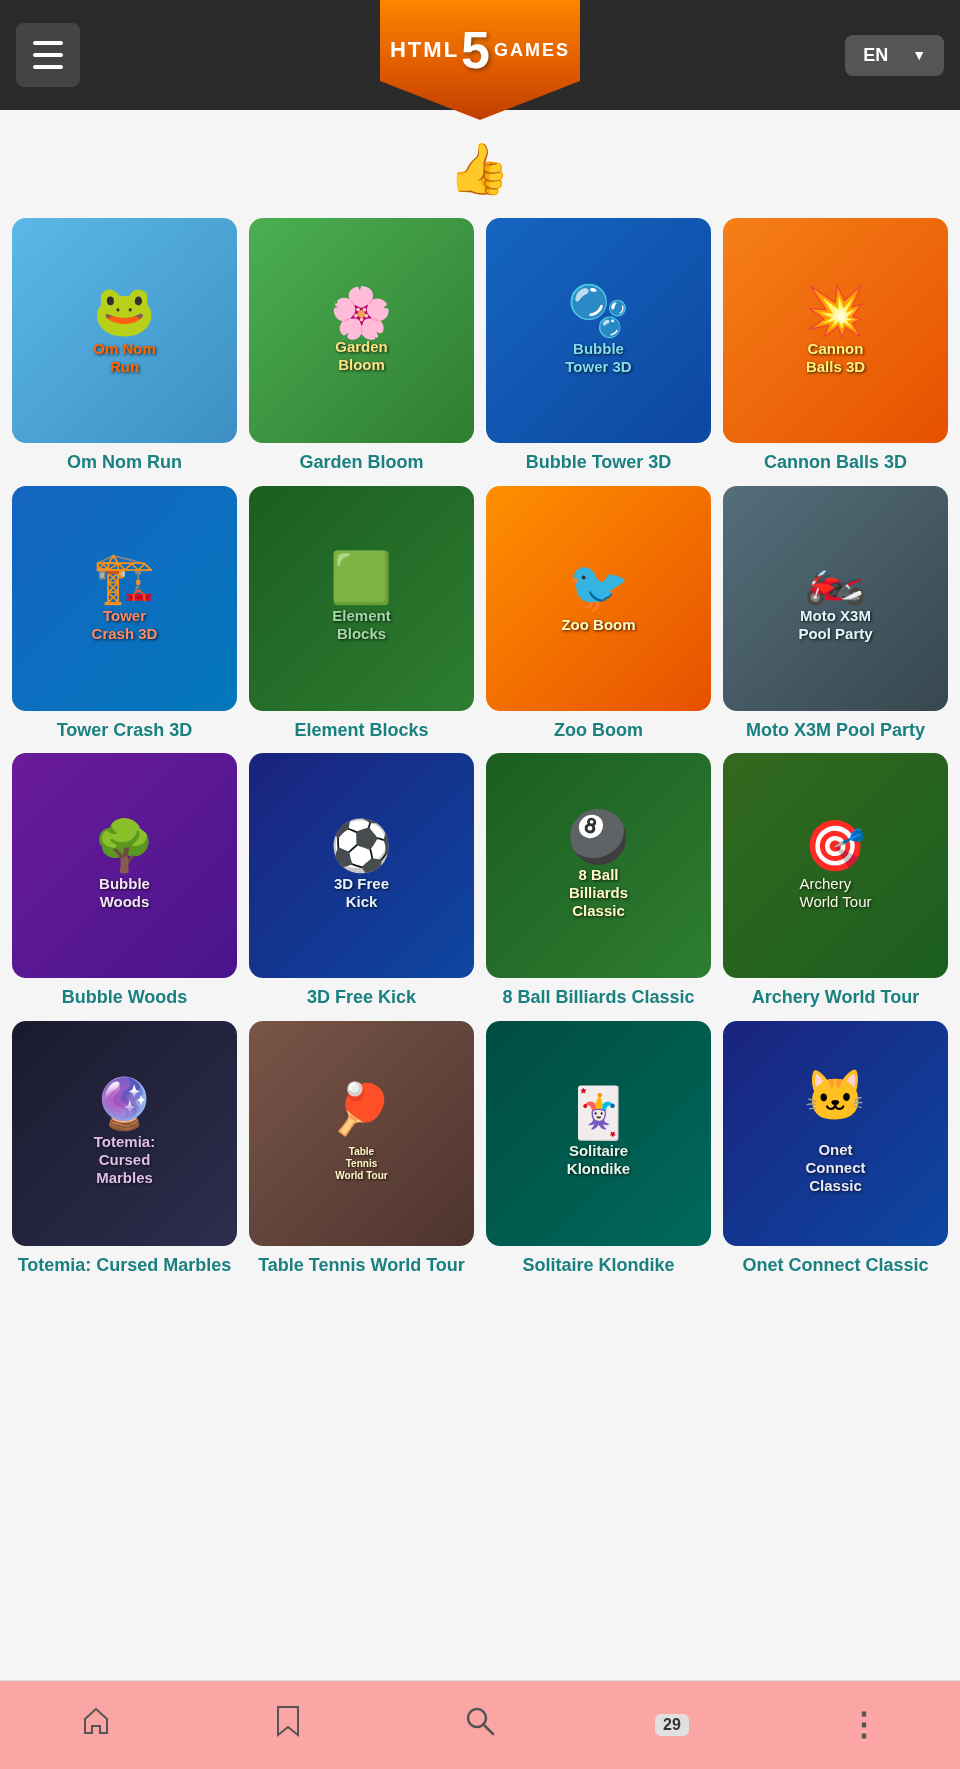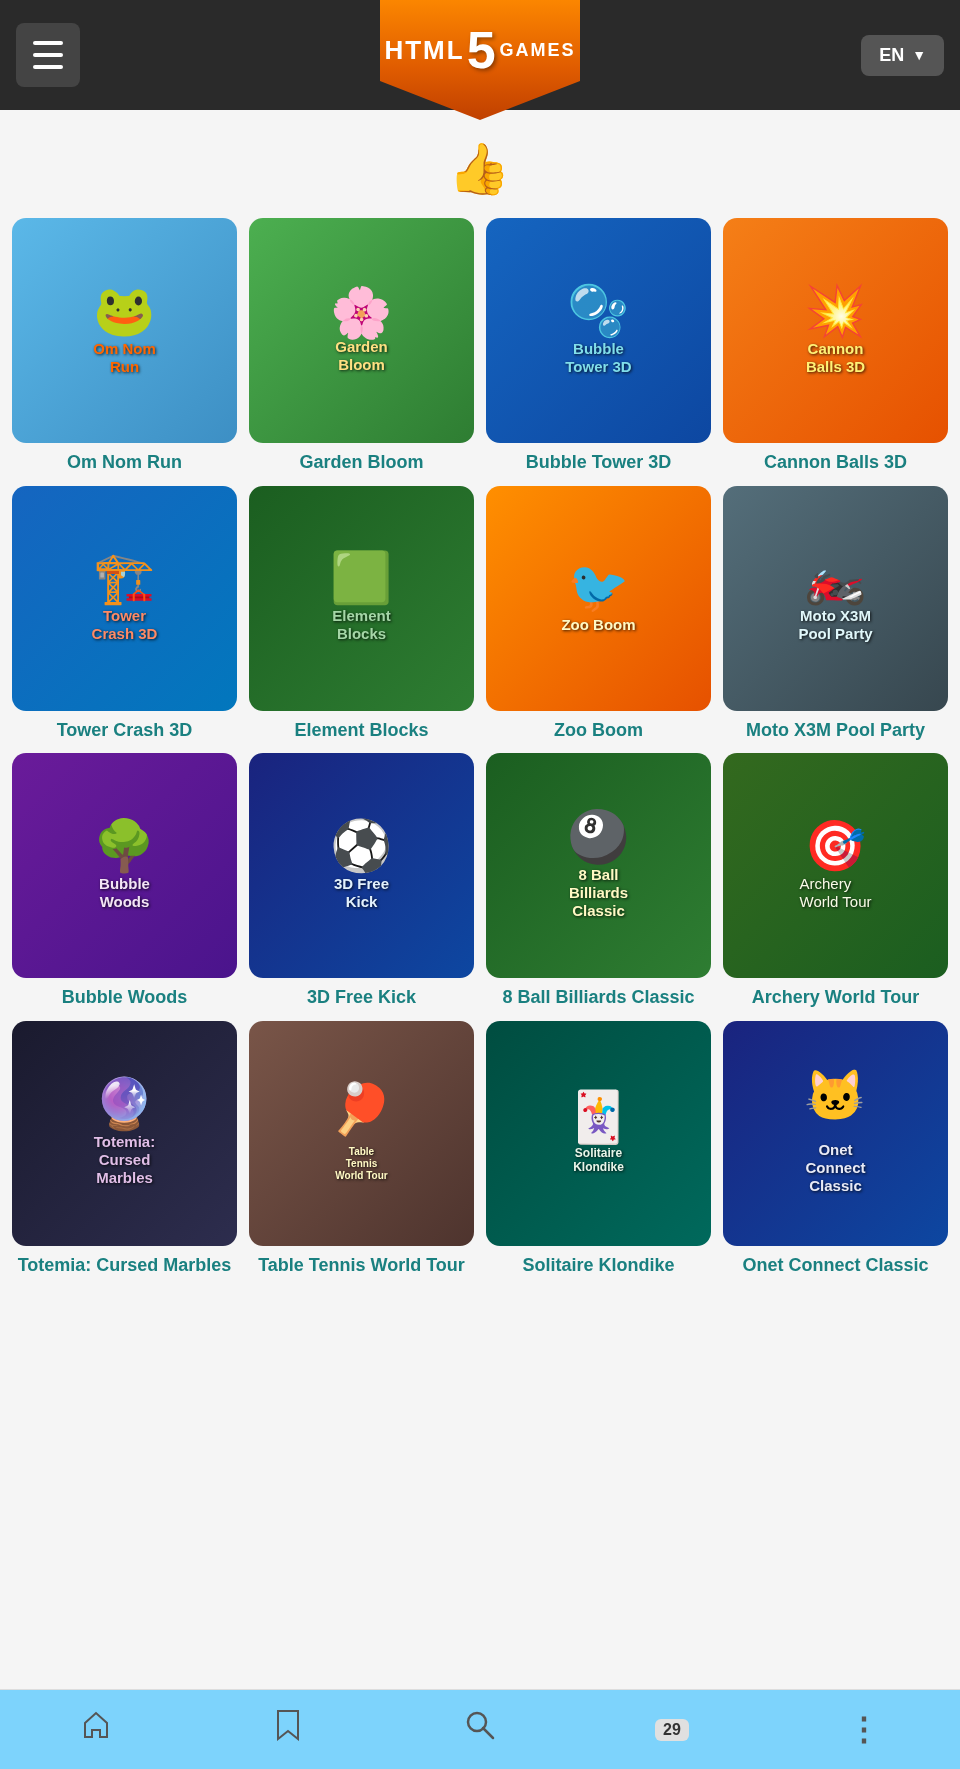--- a/index.html
+++ b/index.html
@@ -71,41 +71,41 @@
       gap: 2px;
     }
     .logo-5 {
       font-size: 52px;
       font-weight: 900;
       color: white;
       line-height: 1;
       text-shadow: 2px 2px 4px rgba(0,0,0,0.4);
     }
     .logo-html {
-      font-size: 26px;
+      font-size: 22px;
       font-weight: 900;
       color: white;
     }
     .logo-games {
       font-size: 18px;
       font-weight: 700;
       color: white;
       letter-spacing: 2px;
     }
     .lang-btn {
       background: #555;
       border: none;
       border-radius: 8px;
       color: white;
       font-size: 18px;
       font-weight: bold;
       padding: 10px 18px;
       display: flex;
       align-items: center;
-      gap: 8px;
+      gap: 24px;
       cursor: pointer;
     }
     .lang-btn .chevron {
       font-size: 14px;
     }
 
     
     .section-header {
       text-align: center;
       padding: 30px 0 20px;
@@ -161,26 +161,26 @@
       text-align: center;
       line-height: 1.25;
     }
 
     
     .bottom-nav {
       position: fixed;
       bottom: 0;
       left: 0;
       width: 960px;
-      background: #7dd3fc;
+      background: #fca5a5;
       border-top: 1px solid #ddd;
       display: flex;
       justify-content: space-around;
       align-items: center;
-      height: 80px;
+      height: 89px;
       z-index: 100;
     }
     .nav-item {
       display: flex;
       flex-direction: column;
       align-items: center;
       justify-content: center;
       cursor: pointer;
       flex: 1;
       height: 100%;
@@ -405,21 +405,21 @@
             <div>World Tour</div>
       </div>
     </div>
   </div>
       <div class="game-title">Table Tennis World Tour</div>
     </div>
     <div class="game-card">
       <div class="game-thumb" style="background: linear-gradient(135deg, rgb(0, 77, 64) 0%, rgb(0, 105, 92) 100%);">
     <div style="display:flex;flex-direction:column;align-items:center;justify-content:center;width:100%;height:100%;padding:8px;">
       <div style="font-size:50px;line-height:1;">🃏</div>
-      <div style="font-size:12px;font-weight:900;color:#e8f5e9;text-shadow:1px 1px 3px rgba(0,0,0,0.8);text-align:center;line-height:1.2;margin-top:4px;">
+      <div style="font-size:15px;font-weight:900;color:#e8f5e9;text-shadow:1px 1px 3px rgba(0,0,0,0.8);text-align:center;line-height:1.2;margin-top:4px;">
         <div>Solitaire</div>
             <div>Klondike</div>
       </div>
     </div>
   </div>
       <div class="game-title">Solitaire Klondike</div>
     </div>
     <div class="game-card">
       <div class="game-thumb" style="background: linear-gradient(135deg, rgb(26, 35, 126) 0%, rgb(13, 71, 161) 100%);">
     <div style="display:flex;flex-direction:column;align-items:center;justify-content:center;width:100%;height:100%;padding:8px;">

